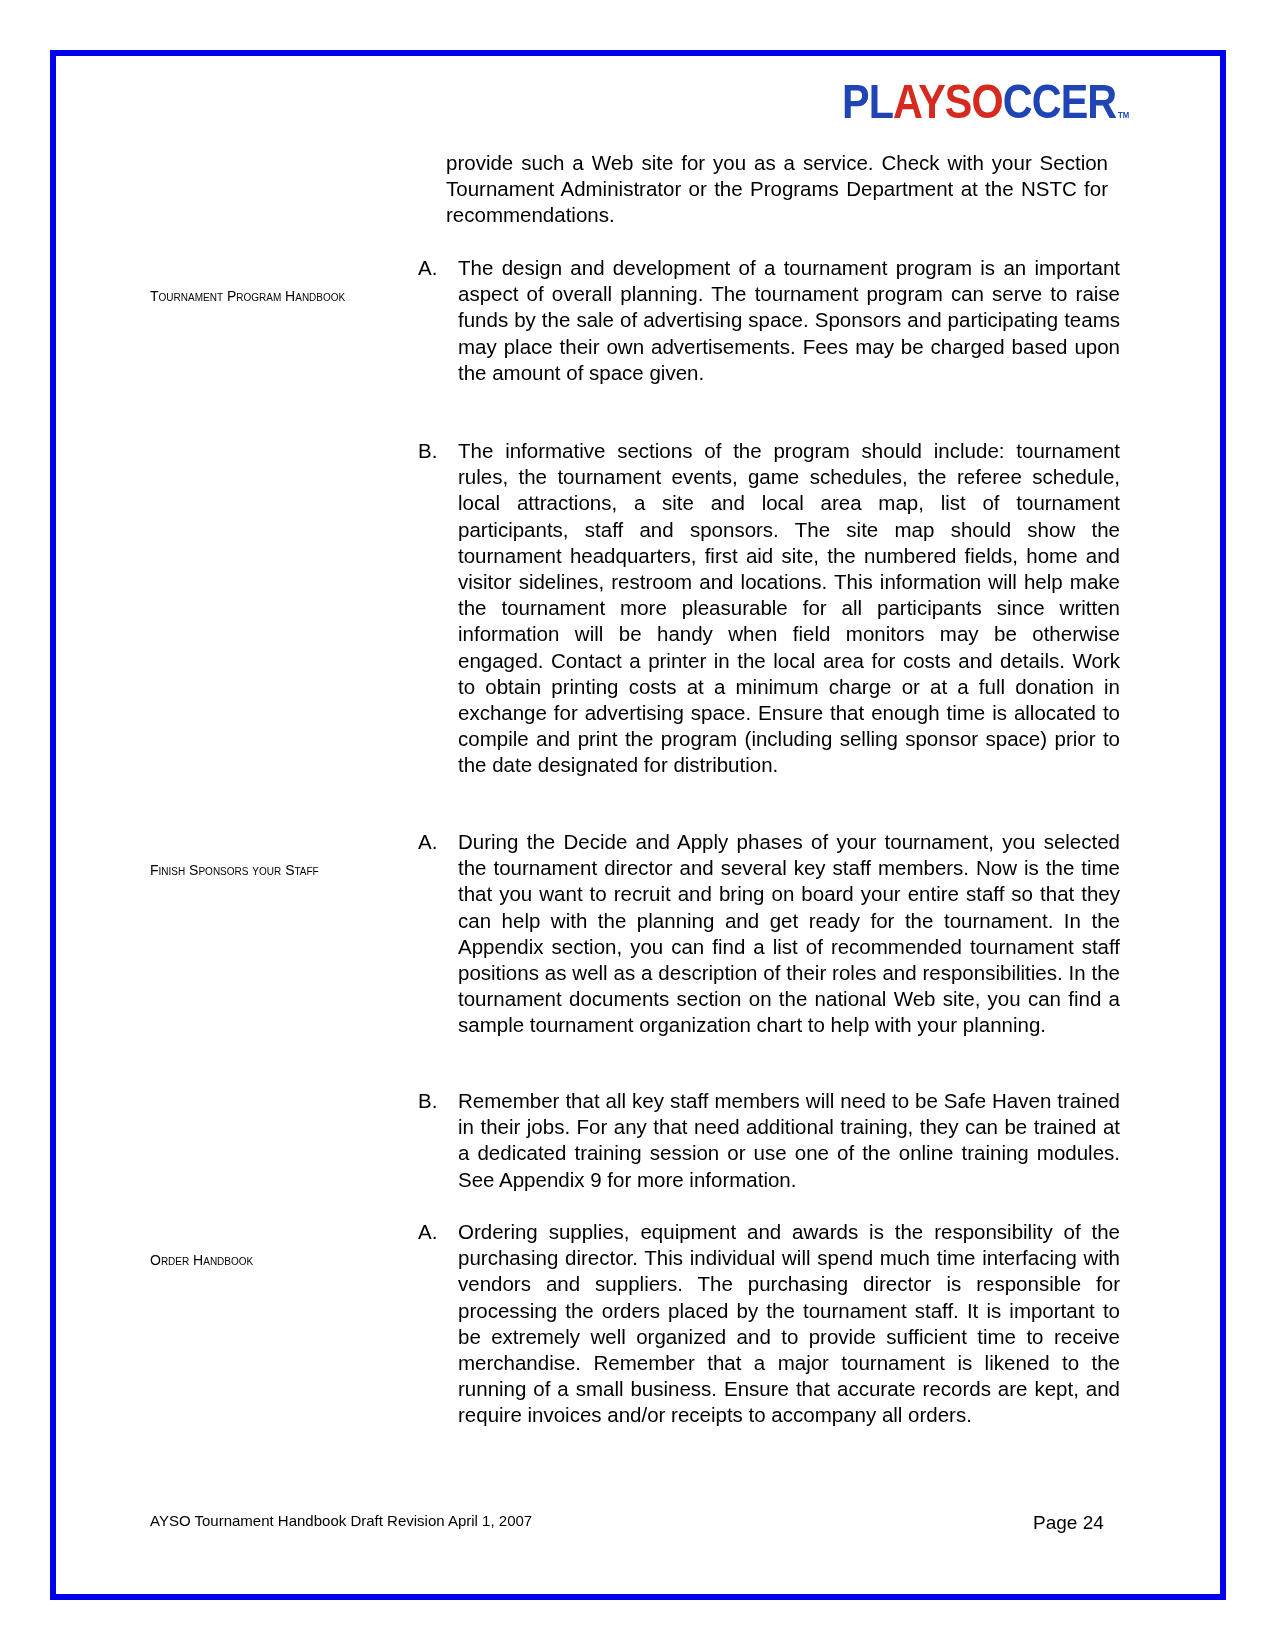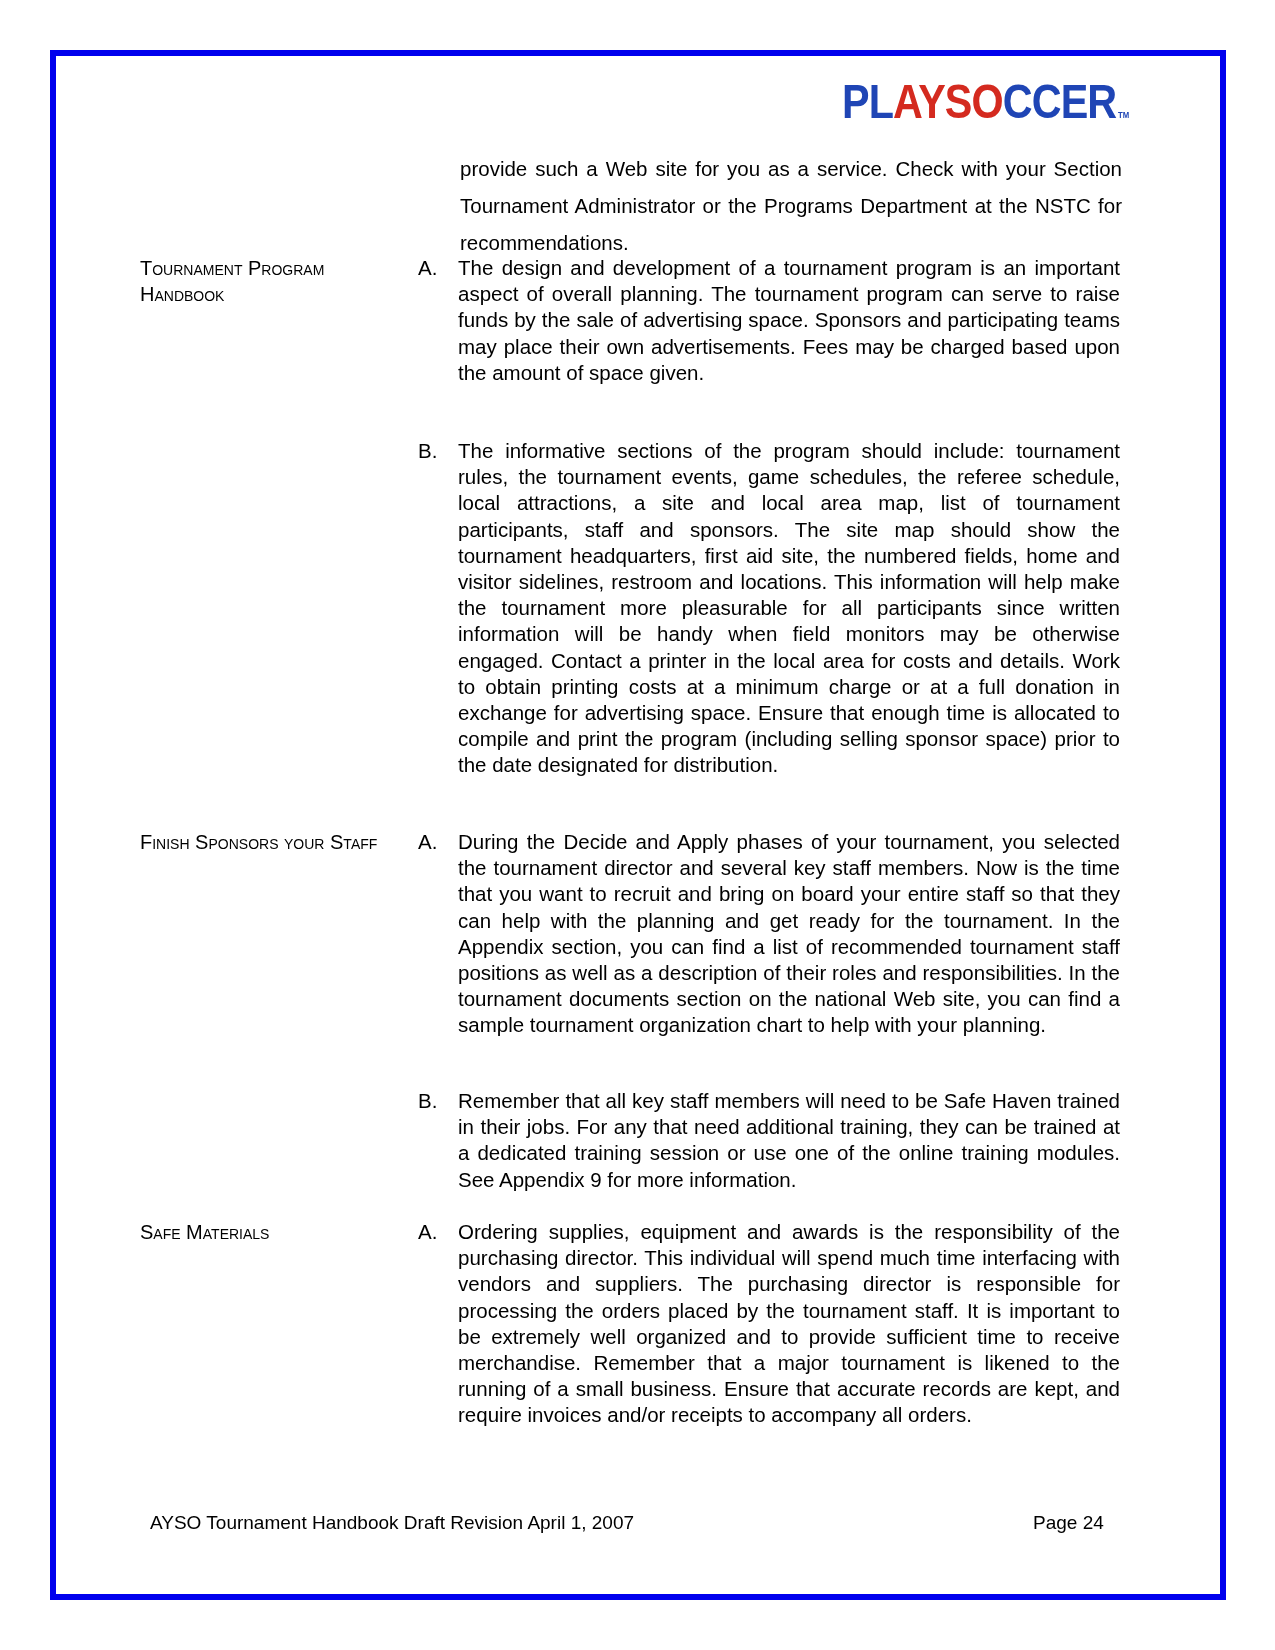--- a/index.html
+++ b/index.html
@@ -6,28 +6,28 @@
   body { width:1275px; height:1650px; position:relative; overflow:hidden;
          font-family:"Liberation Sans", sans-serif; color:#000; }
   .frame { position:absolute; left:50px; top:50px; width:1164px; height:1538px;
            border:6px solid #0000ee; box-sizing:content-box; }
   .logo { position:absolute; left:842px; top:78px; font-family:"Liberation Sans", sans-serif;
           font-weight:bold; font-size:48px; letter-spacing:-1px; line-height:48px;
           transform:scaleX(0.86); transform-origin:left top; white-space:nowrap; }
   .logo .b { color:#1f45b5; }
   .logo .r { color:#d42a1f; }
   .logo .tm { font-size:9px; color:#1f45b5; letter-spacing:0; vertical-align:baseline; margin-left:2px; }
-  .sec-label { position:absolute; left:140px; width:250px; font-size:20px; line-height:26px;
-               font-variant:small-caps; }
+  .sec-label { position:absolute; left:150px; width:250px; font-size:14px; line-height:26px;
+               font-variant:small-caps;margin-top:28px; }
   .item { position:absolute; left:418px; width:702px; font-size:20.5px; line-height:26.2px; }
   .item .mk { position:absolute; left:0; top:0; }
   .item .tx { margin-left:40px; text-align:justify; text-align-last:left; }
-  .cont { position:absolute; left:460px; width:662px; font-size:20.5px; line-height:37px;
+  .cont { position:absolute; left:446px; width:662px; font-size:20.5px; line-height:26px;
           text-align:justify; }
-  .footer-left { position:absolute; left:150px; top:1512px; font-size:19px;text-align:center; }
+  .footer-left { position:absolute; left:150px; top:1512px; font-size:15px;text-align:center; }
   .footer-right { position:absolute; left:1033px; top:1512px; font-size:19px; }
 </style>
 </head>
 <body>
 
 <div class="frame"></div>
 
 <div class="logo">
   <span class="b">PL</span><span class="r">AYSO</span><span class="b">CCER</span><span class="tm">TM</span>
 </div>
@@ -47,20 +47,20 @@
 <div class="sec-label" style="top:829px;">Finish Sponsors your Staff</div>
 <div class="item" style="top:829px;">
   <span class="mk">A.</span>
   <div class="tx">During the Decide and Apply phases of your tournament, you selected the tournament director and several key staff members. Now is the time that you want to recruit and bring on board your entire staff so that they can help with the planning and get ready for the tournament. In the Appendix section, you can find a list of recommended tournament staff positions as well as a description of their roles and responsibilities. In the tournament documents section on the national Web site, you can find a sample tournament organization chart to help with your planning.</div>
 </div>
 <div class="item" style="top:1088px;">
   <span class="mk">B.</span>
   <div class="tx">Remember that all key staff members will need to be Safe Haven trained in their jobs. For any that need additional training, they can be trained at a dedicated training session or use one of the online training modules. See Appendix 9 for more information.</div>
 </div>
 
-<div class="sec-label" style="top:1219px;">Safe Materials</div>
+<div class="sec-label" style="top:1219px;">Order Handbook</div>
 <div class="item" style="top:1219px;">
   <span class="mk">A.</span>
   <div class="tx">Ordering supplies, equipment and awards is the responsibility of the purchasing director. This individual will spend much time interfacing with vendors and suppliers. The purchasing director is responsible for processing the orders placed by the tournament staff. It is important to be extremely well organized and to provide sufficient time to receive merchandise. Remember that a major tournament is likened to the running of a small business. Ensure that accurate records are kept, and require invoices and/or receipts to accompany all orders.</div>
 </div>
 
 <div class="footer-left">AYSO Tournament Handbook Draft Revision April 1, 2007</div>
 <div class="footer-right">Page 24</div>
 
 </body></html>

